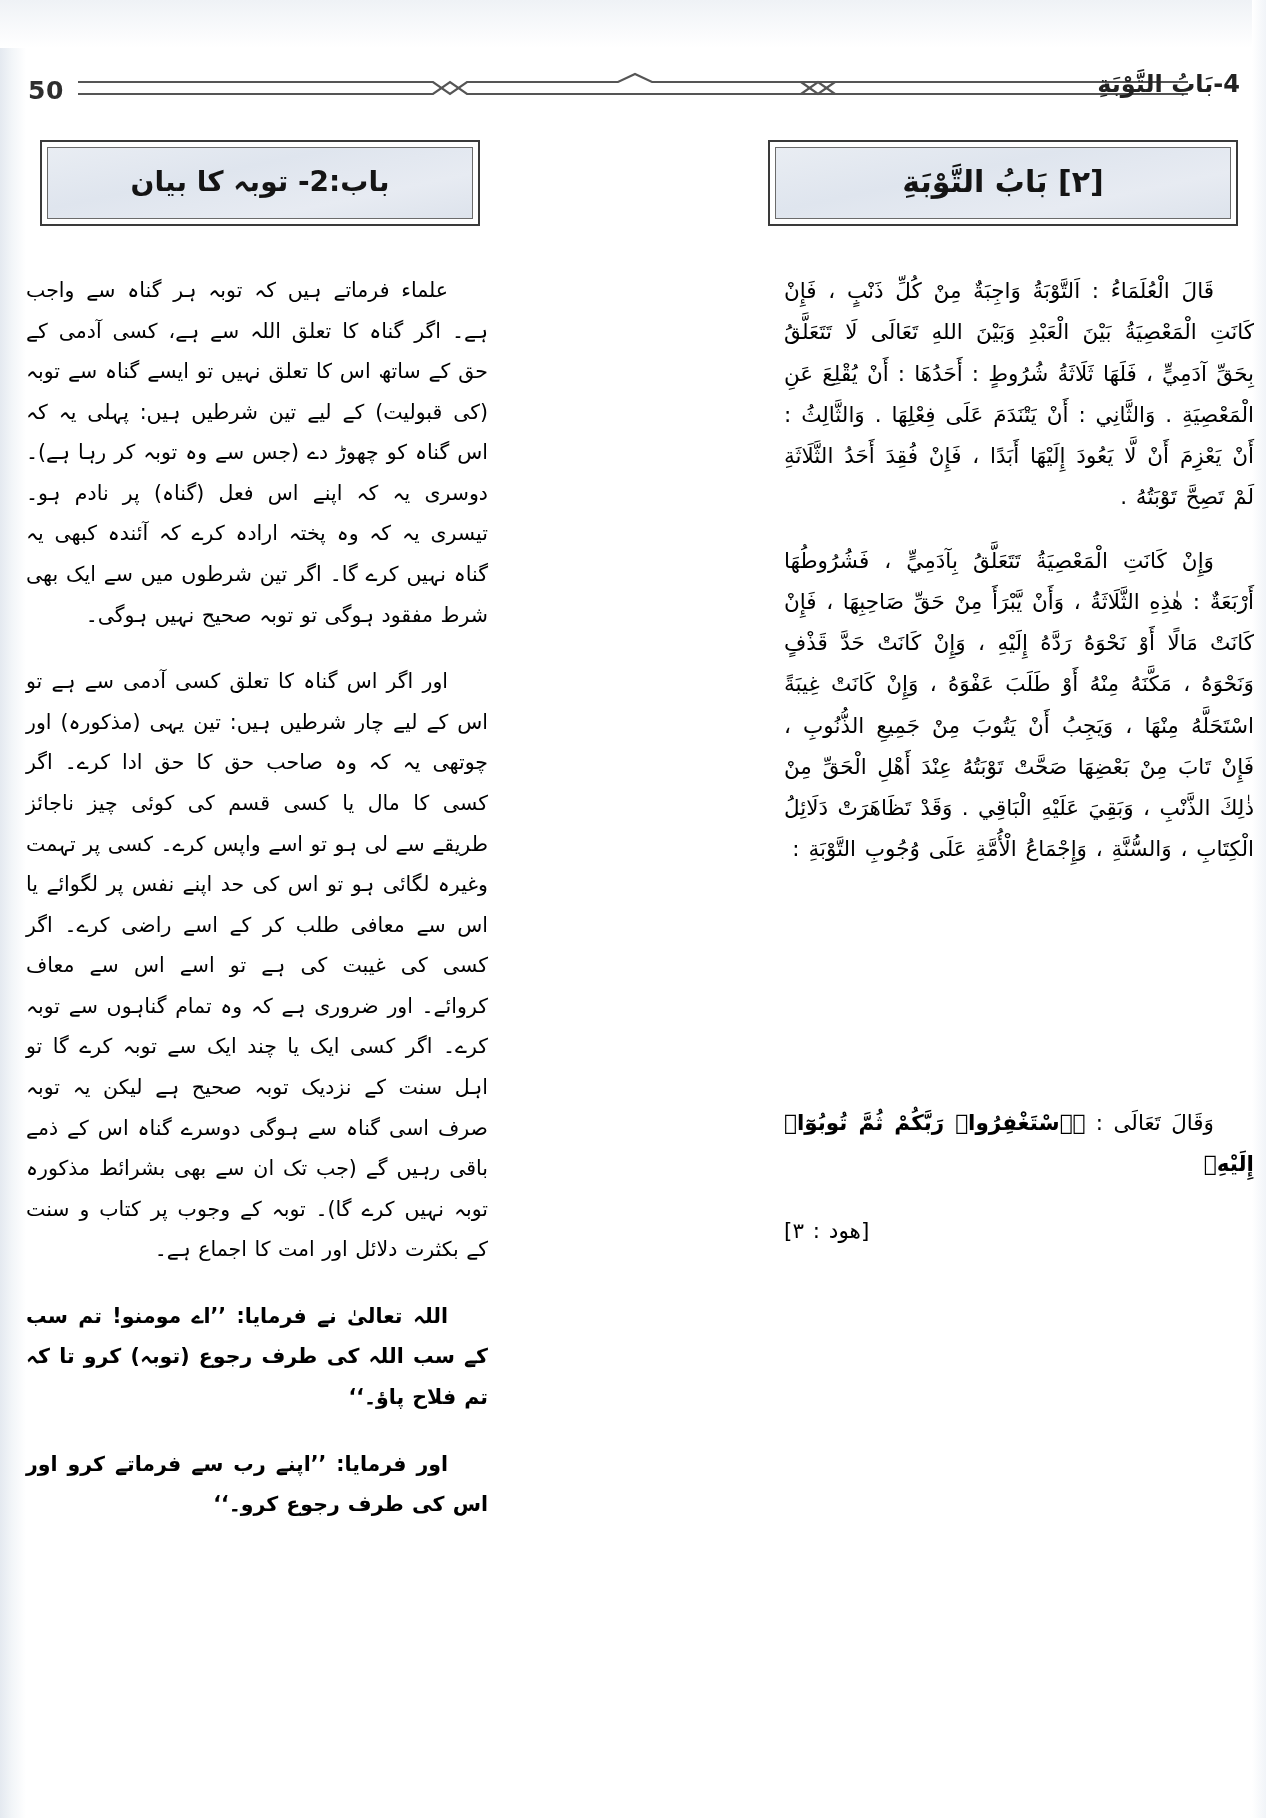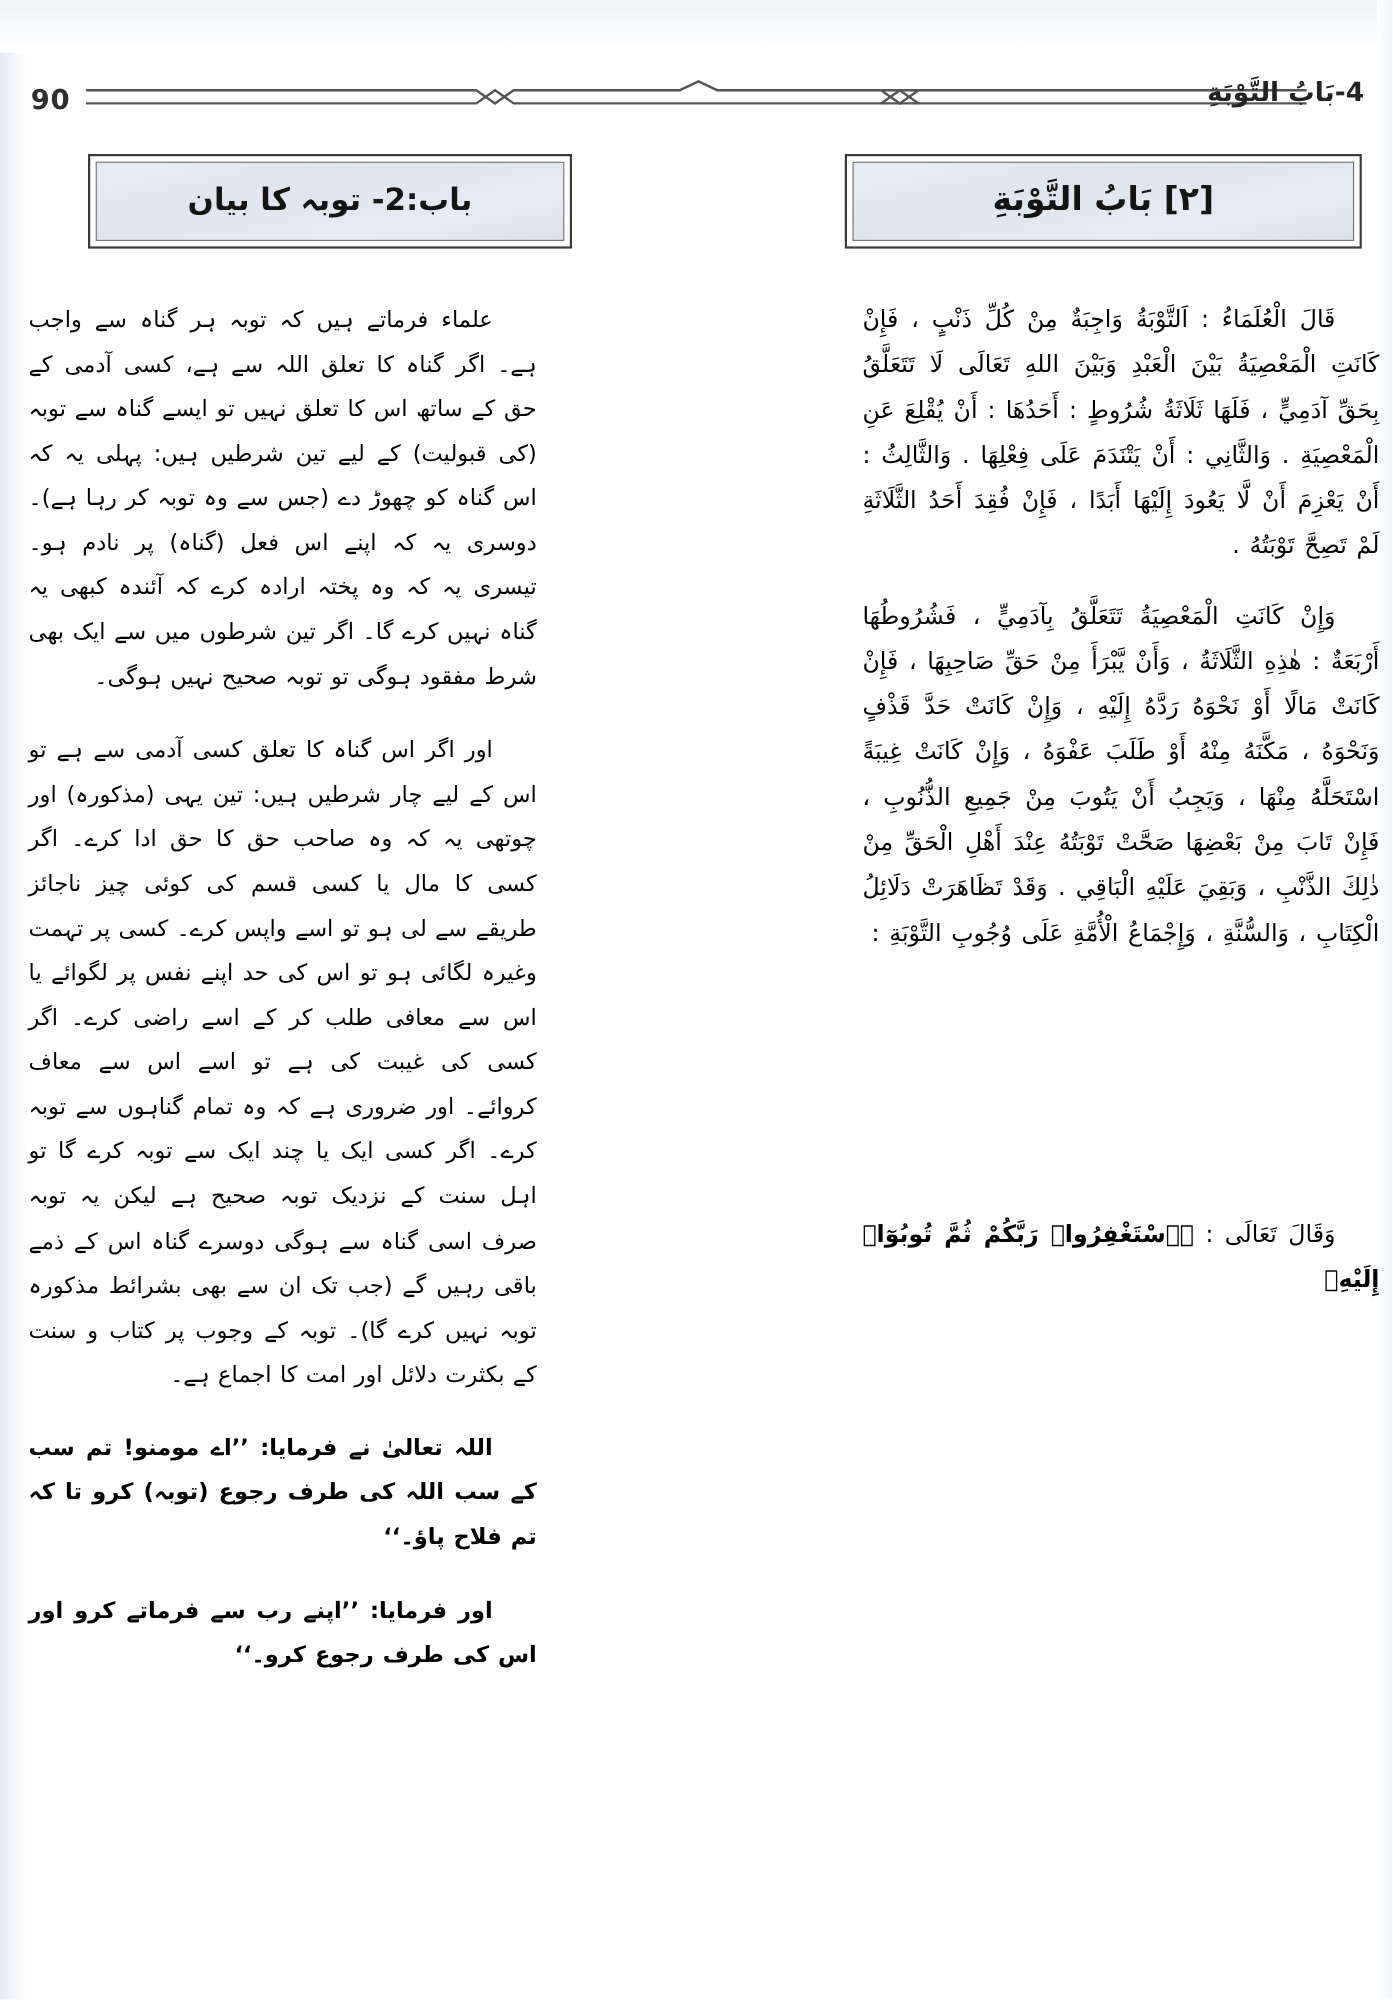--- a/index.html
+++ b/index.html
@@ -98,21 +98,21 @@
     height: 100%;
     border: 1px solid #6b6b6b;
     box-sizing: border-box;
     background: linear-gradient(168deg, #e9edf3 0%, #dfe5ee 38%, #e7ebf2 72%, #dde3ec 100%);
     display: flex;
     align-items: center;
     justify-content: center;
     overflow: hidden;
   }
   #arabic-title-box { right: 28px; width: 470px; }
-  #urdu-title-box   { left: 40px;  width: 440px; margin-left: 40px; }
+  #urdu-title-box   { left: 40px;  width: 440px; }
 
   .title-text-ar {
     direction: rtl;
     font-family: "DejaVu Sans", sans-serif;
     font-size: 30px;
     font-weight: 700;
     color: #141414;
     white-space: nowrap;
     padding-bottom: 4px;
   }
@@ -176,21 +176,21 @@
 <body>
 
 <div class="page">
 
   <div class="scan-edge-left"></div>
   <div class="scan-edge-top"></div>
   <div class="scan-edge-right"></div>
 
   <div class="running-head">
 
-    <div class="folio">90</div>
+    <div class="folio">50</div>
 
     <div class="rule-wrap">
       <svg class="rule-svg" width="1110" height="30" viewBox="0 0 1110 30" xmlns="http://www.w3.org/2000/svg">
 
         <path d="M0 10 L355 10 L372 22 L389 10 L540 10 L557 2 L574 10 L1110 10" fill="none" stroke="#555555" stroke-width="2.2"></path>
 
         <path d="M0 22 L355 22 L372 10 L389 22 L540 22 L557 22 L574 22 L1110 22" fill="none" stroke="#555555" stroke-width="2.2"></path>
 
         <path d="M540 22 L557 10 L574 22" fill="none" stroke="#555555" stroke-width="0"></path>
         <path d="M723 10 L740 22 L757 10" fill="none" stroke="#555555" stroke-width="2.2"></path>
@@ -224,20 +224,21 @@
     <div class="gap-lg"></div>
 
 
     <div class="gap-sm"></div>
 
     <p class="para indent-first">
       <span>وَقَالَ تَعَالَى :</span>
       <span class="verse">﴿ٱسْتَغْفِرُوا۟ رَبَّكُمْ ثُمَّ تُوبُوٓا۟ إِلَيْهِ﴾</span>
     </p>
 
+    <p class="para left-line">[هود : ٣]</p>
   </div>
 
   <div class="col" id="urdu-col">
 
     <p class="para indent-first">علماء فرماتے ہیں کہ توبہ ہر گناہ سے واجب ہے۔ اگر گناہ کا تعلق اللہ سے ہے، کسی آدمی کے حق کے ساتھ اس کا تعلق نہیں تو ایسے گناہ سے توبہ (کی قبولیت) کے لیے تین شرطیں ہیں: پہلی یہ کہ اس گناہ کو چھوڑ دے (جس سے وہ توبہ کر رہا ہے)۔ دوسری یہ کہ اپنے اس فعل (گناہ) پر نادم ہو۔ تیسری یہ کہ وہ پختہ ارادہ کرے کہ آئندہ کبھی یہ گناہ نہیں کرے گا۔ اگر تین شرطوں میں سے ایک بھی شرط مفقود ہوگی تو توبہ صحیح نہیں ہوگی۔</p>
 
     <p class="para indent-first">اور اگر اس گناہ کا تعلق کسی آدمی سے ہے تو اس کے لیے چار شرطیں ہیں: تین یہی (مذکورہ) اور چوتھی یہ کہ وہ صاحب حق کا حق ادا کرے۔ اگر کسی کا مال یا کسی قسم کی کوئی چیز ناجائز طریقے سے لی ہو تو اسے واپس کرے۔ کسی پر تہمت وغیرہ لگائی ہو تو اس کی حد اپنے نفس پر لگوائے یا اس سے معافی طلب کر کے اسے راضی کرے۔ اگر کسی کی غیبت کی ہے تو اسے اس سے معاف کروائے۔ اور ضروری ہے کہ وہ تمام گناہوں سے توبہ کرے۔ اگر کسی ایک یا چند ایک سے توبہ کرے گا تو اہل سنت کے نزدیک توبہ صحیح ہے لیکن یہ توبہ صرف اسی گناہ سے ہوگی دوسرے گناہ اس کے ذمے باقی رہیں گے (جب تک ان سے بھی بشرائط مذکورہ توبہ نہیں کرے گا)۔ توبہ کے وجوب پر کتاب و سنت کے بکثرت دلائل اور امت کا اجماع ہے۔</p>
 
     <p class="para indent-first quote-ur">اللہ تعالیٰ نے فرمایا: ’’اے مومنو! تم سب کے سب اللہ کی طرف رجوع (توبہ) کرو تا کہ تم فلاح پاؤ۔‘‘</p>
 

